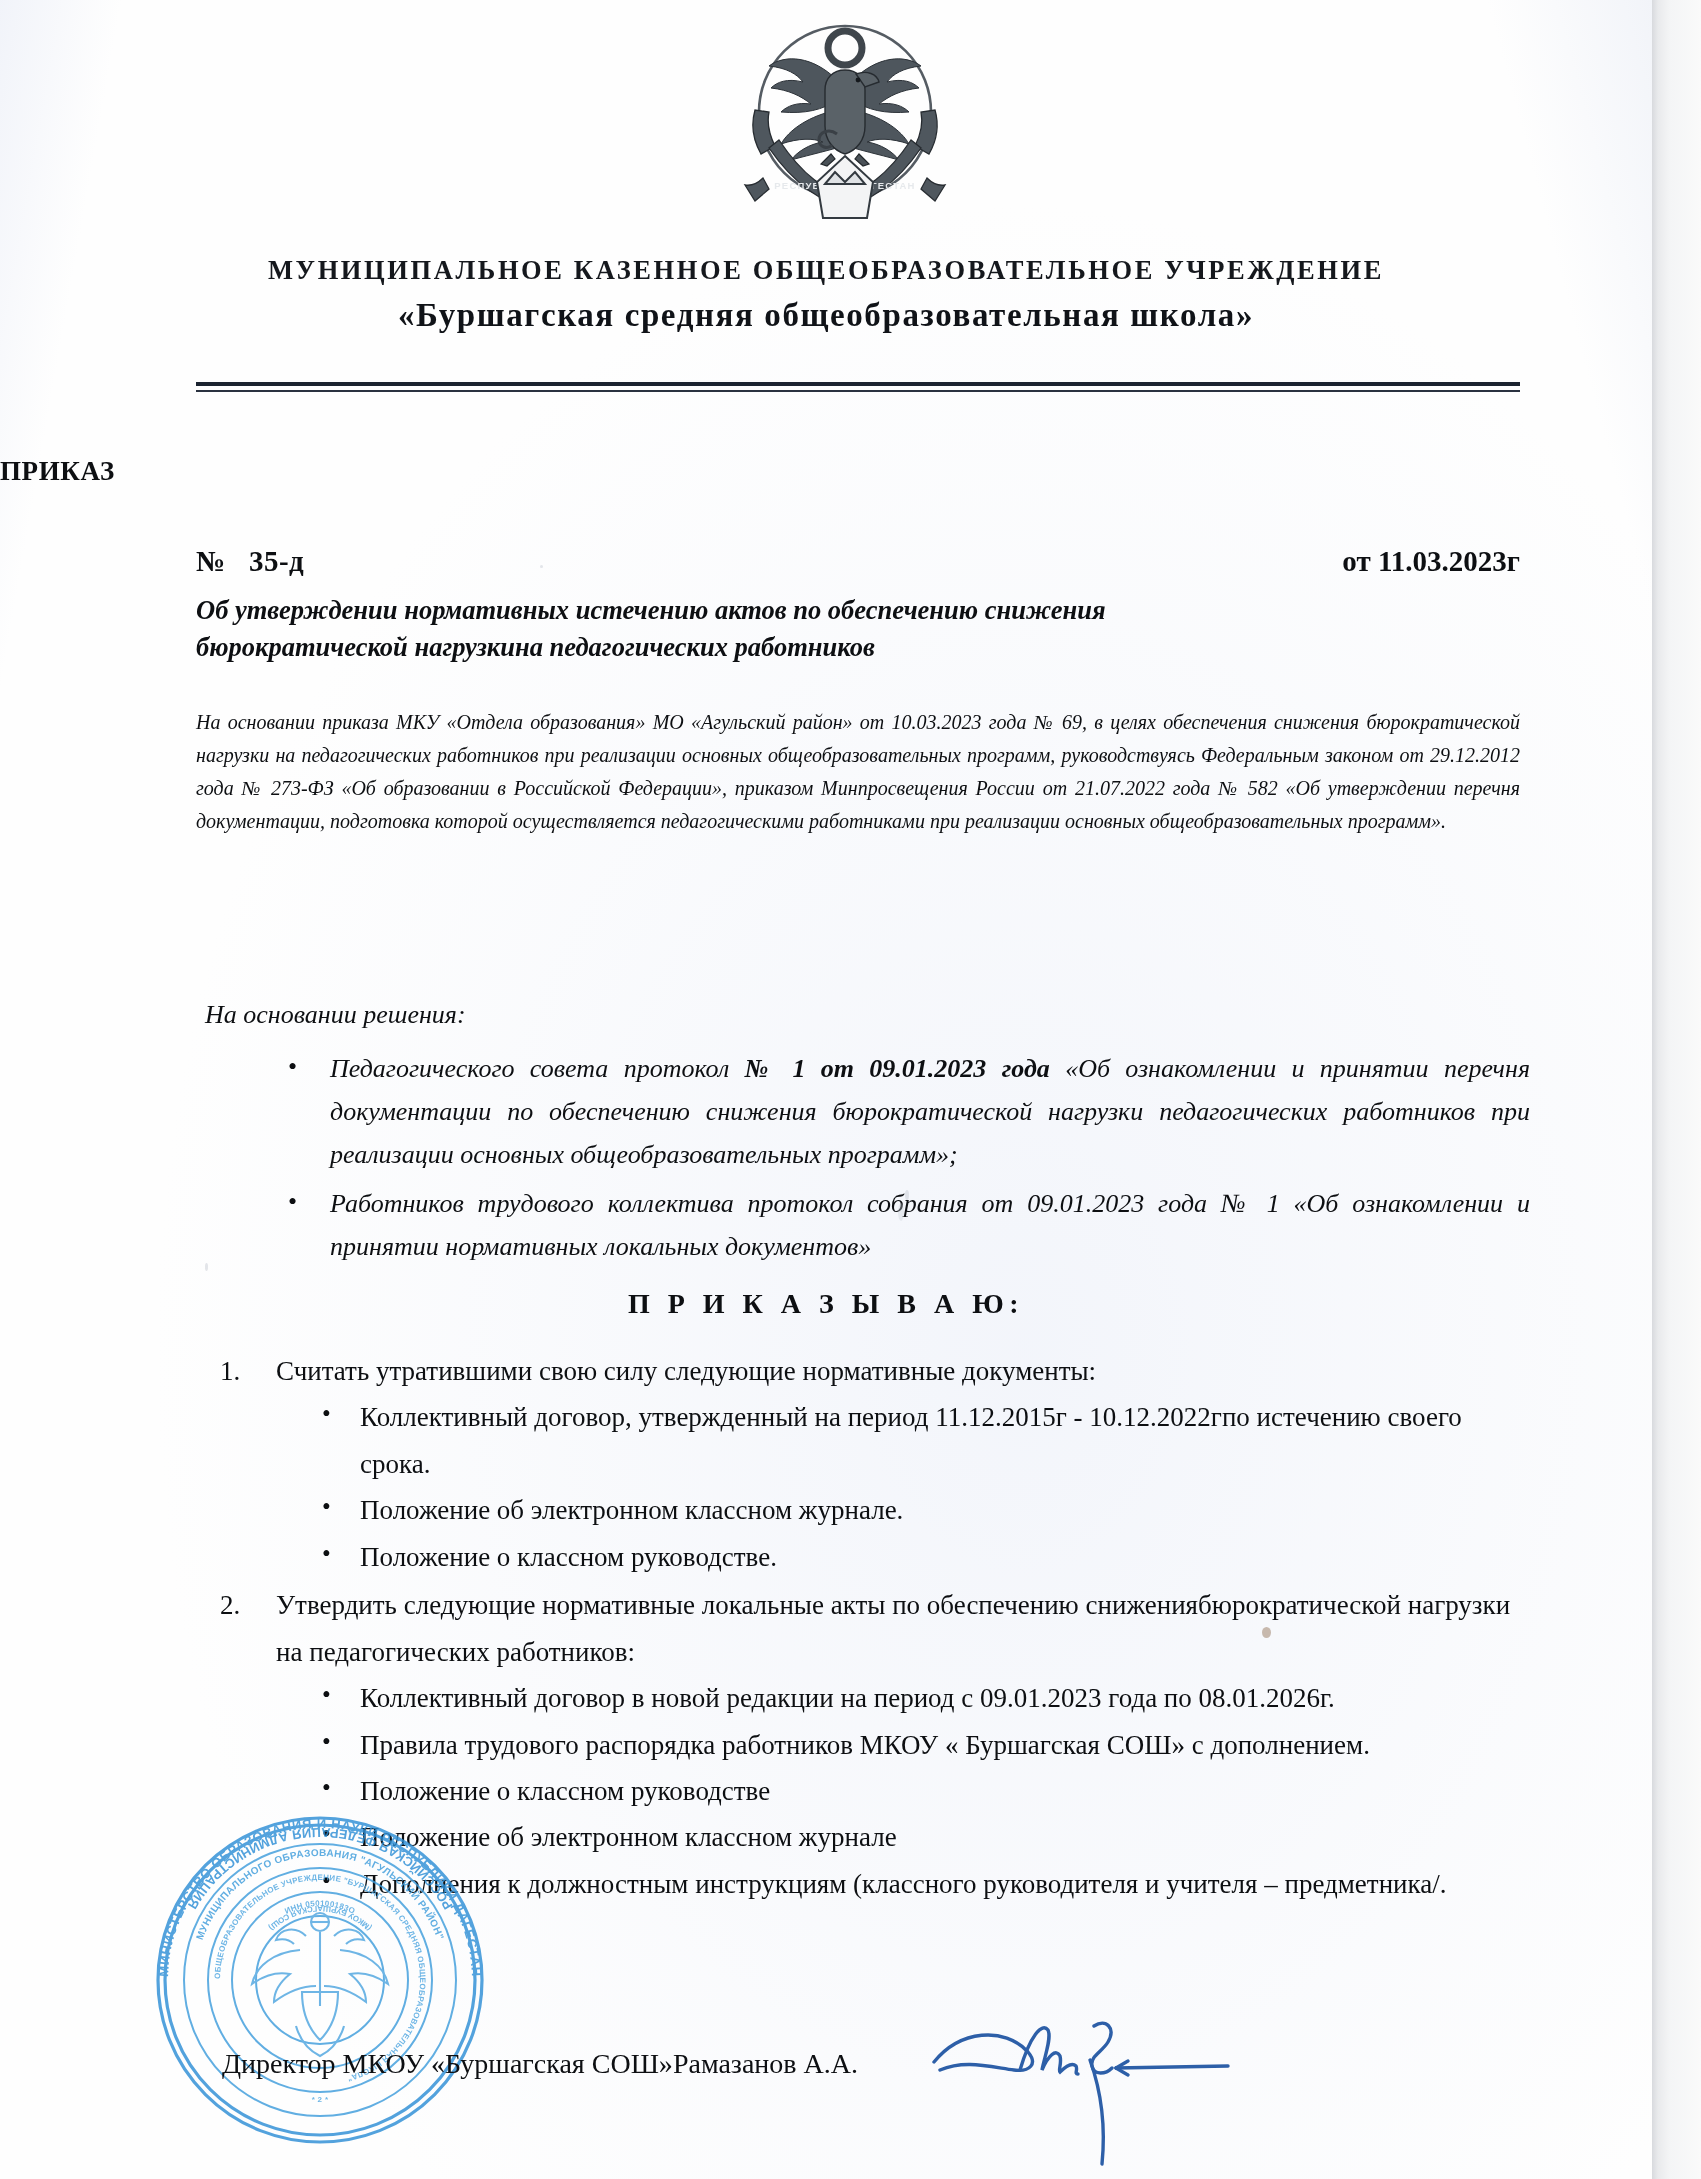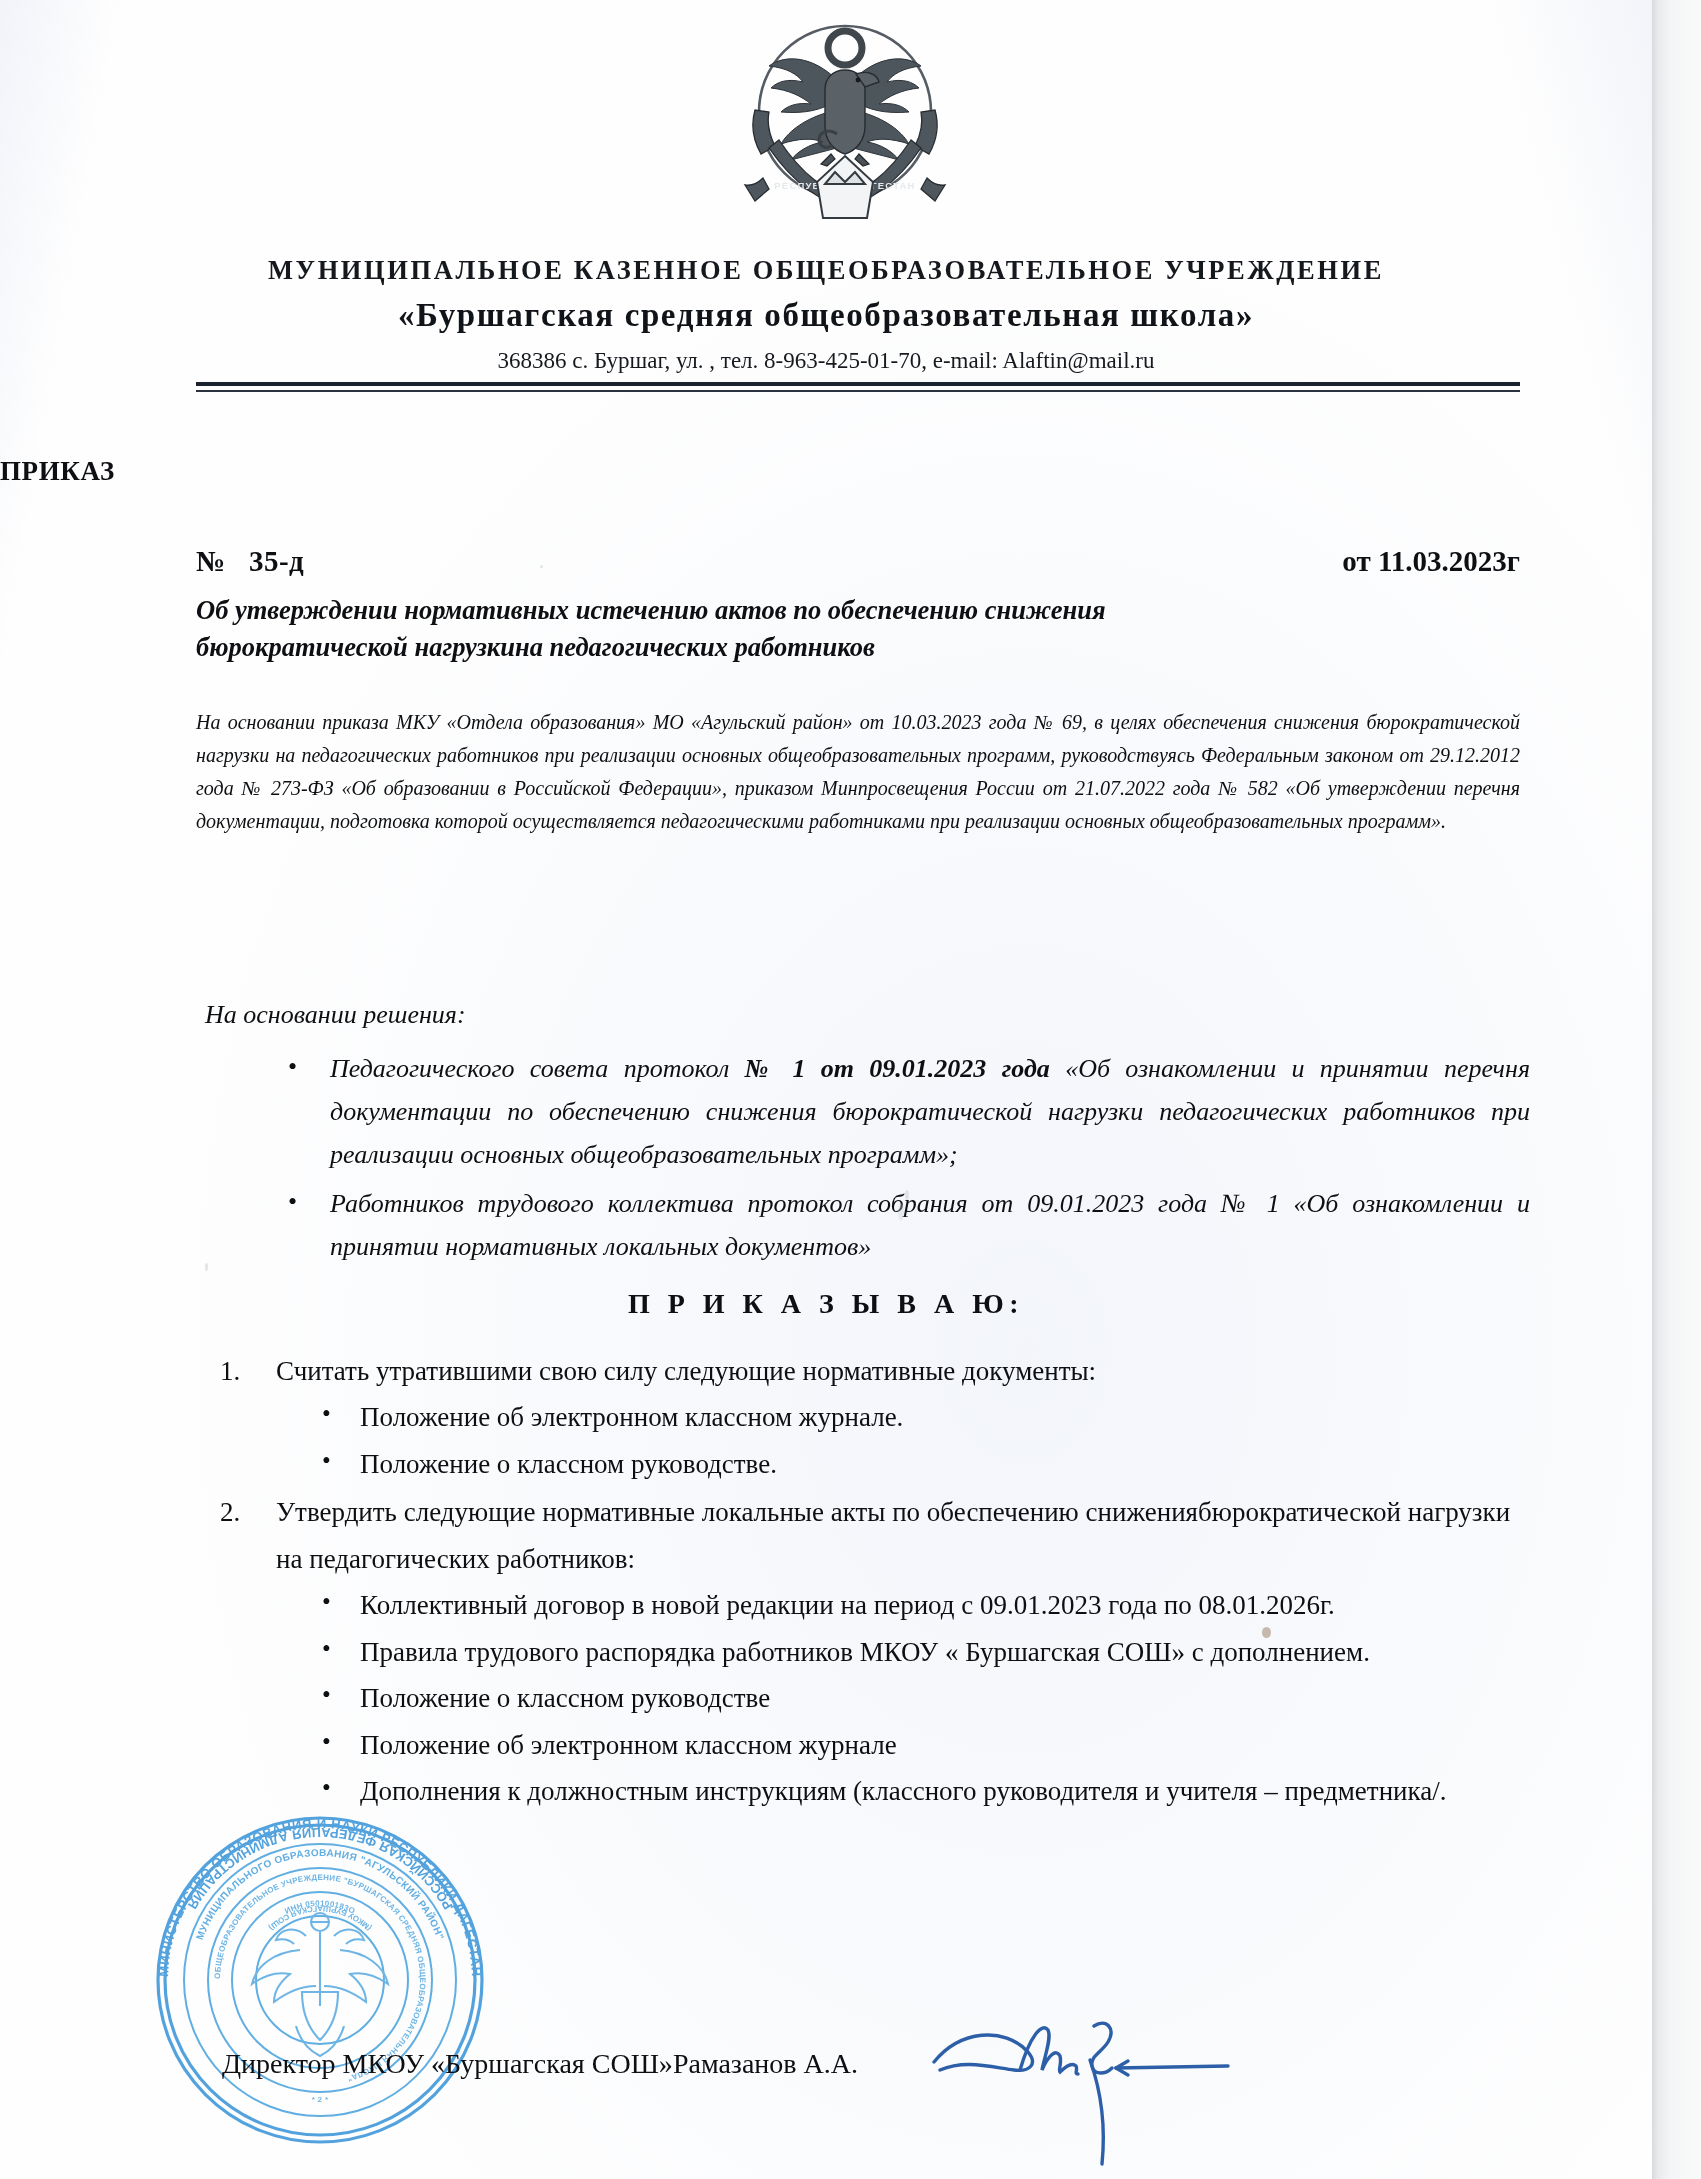--- a/index.html
+++ b/index.html
@@ -337,21 +337,20 @@
 
         <g fill="#f3f4f5" stroke="#333a40" stroke-width="2">
           <path d="M120 148 l 28 26 l -6 36 l -44 0 l -6 -36 Z"></path>
           <path d="M100 176 l 10 -12 l 10 10 l 10 -10 l 10 12 Z" fill="#dfe2e5"></path>
         </g>
       </svg>
     </div>
 
     <div class="lh-org">МУНИЦИПАЛЬНОЕ КАЗЕННОЕ ОБЩЕОБРАЗОВАТЕЛЬНОЕ УЧРЕЖДЕНИЕ</div>
     <div class="lh-school">«Буршагская средняя общеобразовательная школа»</div>
-    <div class="lh-contact">368386  с. Буршаг, ул.  , тел. 8-963-425-01-70, e-mail: Alaftin@mail.ru</div>
 
     <div class="rule-wrap">
       <div class="rule-thick"></div>
       <div class="rule-thin"></div>
     </div>
 
     <div class="doc-title">ПРИКАЗ</div>
 
     <div class="numline">
       <div class="no">
@@ -379,20 +378,21 @@
       </li>
     </ul>
 
     <div class="prikazyvayu">П Р И К А З Ы В А Ю:</div>
 
     <ol class="ol-main">
       <li>
         <span class="num">1.</span>
         <span>Считать утратившими свою силу следующие нормативные документы:</span>
         <ul class="sub-bullets">
+          <li>Коллективный договор, утвержденный на период 11.12.2015г - 10.12.2022гпо истечению своего срока.</li>
           <li>Положение об электронном классном журнале.</li>
           <li>Положение о классном руководстве.</li>
         </ul>
       </li>
       <li>
         <span class="num">2.</span>
         <span>Утвердить следующие нормативные локальные акты по обеспечению снижениябюрократической нагрузки на педагогических работников:</span>
         <ul class="sub-bullets">
           <li>Коллективный договор в новой редакции на период с 09.01.2023 года по 08.01.2026г.</li>
           <li>Правила трудового распорядка работников МКОУ « Буршагская  СОШ» с дополнением.</li>

